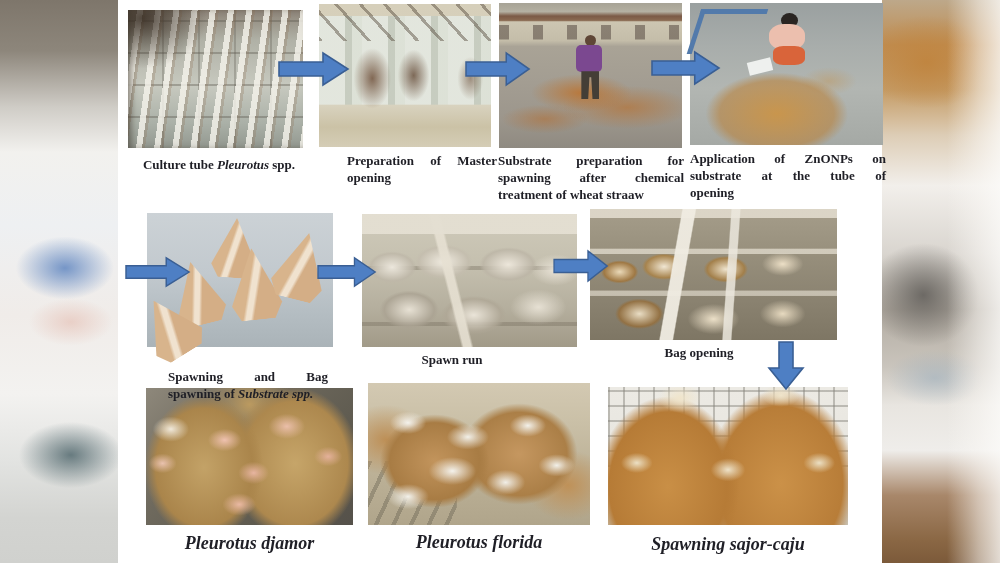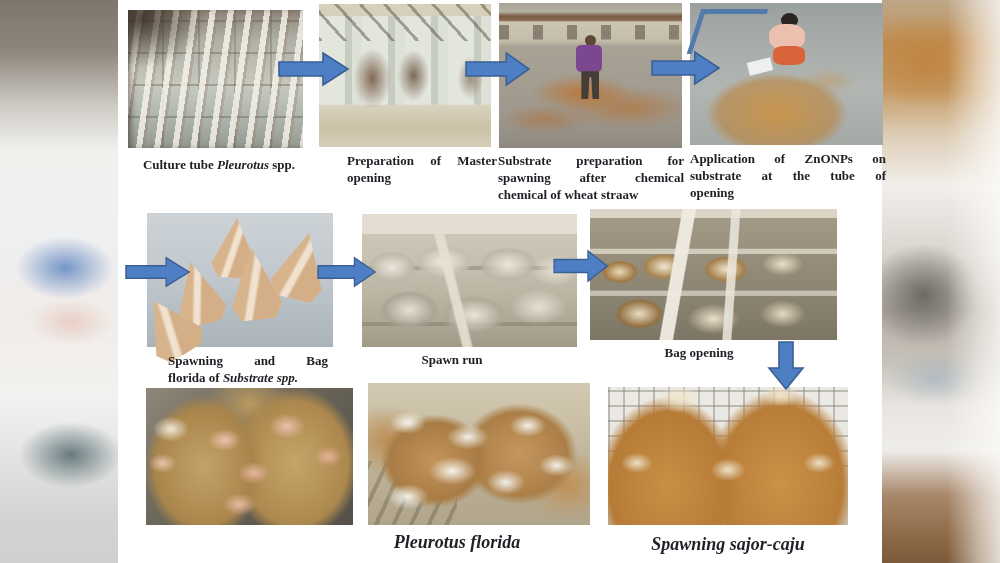--- a/index.html
+++ b/index.html
@@ -172,25 +172,25 @@
              color:var(--text,#1f1f26); }
   .caption i { font-style:italic; }
   .jline { text-align:justify; text-align-last:justify; }
   .center { text-align:center; }
   .species { position:absolute; z-index:2; font-weight:bold; font-style:italic; font-size:18px;
              line-height:22px; color:var(--text,#1f1f26); text-align:center; }
   .cap1 { left:128px; top:156px; width:182px; }
   .cap2 { left:347px; top:152px; width:150px; }
   .cap3 { left:498px; top:152px; width:186px; }
   .cap4 { left:690px; top:150px; width:196px; }
-  .cap5 { left:168px; top:352px; width:160px; }
+  .cap5 { left:168px; top:368px; width:160px; }
   .cap6 { left:357px; top:351px; width:190px; }
   .cap7 { left:637px; top:344px; width:124px; }
   .cap8 { left:146px; top:532px; width:207px; }
-  .cap9 { left:346px; top:531px; width:222px; }
+  .cap9 { left:368px; top:531px; width:222px; }
   .cap10{ left:608px; top:533px; width:240px; }
 </style>
 </head>
 <body>
 
 <div class="canvas">
 
   <div class="strip strip-left"></div>
   <div class="strip strip-right"></div>
 
@@ -219,21 +219,21 @@
   </div>
 
   <div class="caption cap1 center"><span>Culture tube </span><i>Pleurotus</i><span> spp.</span></div>
   <div class="caption cap2">
     <div class="jline">Preparation of Master</div>
     <div>opening</div>
   </div>
   <div class="caption cap3">
     <div class="jline">Substrate preparation for</div>
     <div class="jline">spawning after chemical</div>
-    <div>chemical of wheat straaw</div>
+    <div>treatment of wheat straaw</div>
   </div>
   <div class="caption cap4">
     <div class="jline">Application of ZnONPs on</div>
     <div class="jline">substrate at the tube of</div>
     <div>opening</div>
   </div>
 
   <svg class="arrow a4" viewBox="0 0 70 36" preserveAspectRatio="none">
       <polygon points="0,11 44,11 44,2 69,18 44,34 44,25 0,25"></polygon>
     </svg>
@@ -248,29 +248,30 @@
       <polygon points="0,11 44,11 44,2 69,18 44,34 44,25 0,25"></polygon>
     </svg>
   <div class="photo p6"></div>
   <svg class="arrow a6" viewBox="0 0 70 36" preserveAspectRatio="none">
       <polygon points="0,11 44,11 44,2 69,18 44,34 44,25 0,25"></polygon>
     </svg>
   <div class="photo p7"></div>
 
   <div class="caption cap5">
     <div class="jline">Spawning and Bag</div>
-    <div><span>florida of </span><i>Substrate spp.</i></div>
+    <div><span>spawning of </span><i>Substrate spp.</i></div>
   </div>
   <div class="caption cap6 center">Spawn run</div>
   <div class="caption cap7 center">Bag opening</div>
 
   <svg class="arrow a7" viewBox="0 0 36 48" preserveAspectRatio="none">
       <polygon points="11,0 25,0 25,26 35,26 18,47 1,26 11,26"></polygon>
     </svg>
 
   <div class="photo p8"></div>
   <div class="photo p9"></div>
   <div class="photo p10"></div>
 
+  <div class="species cap8">Pleurotus djamor</div>
   <div class="species cap9">Pleurotus florida</div>
   <div class="species cap10">Spawning sajor-caju</div>
 
 </div>
 
 </body></html>

